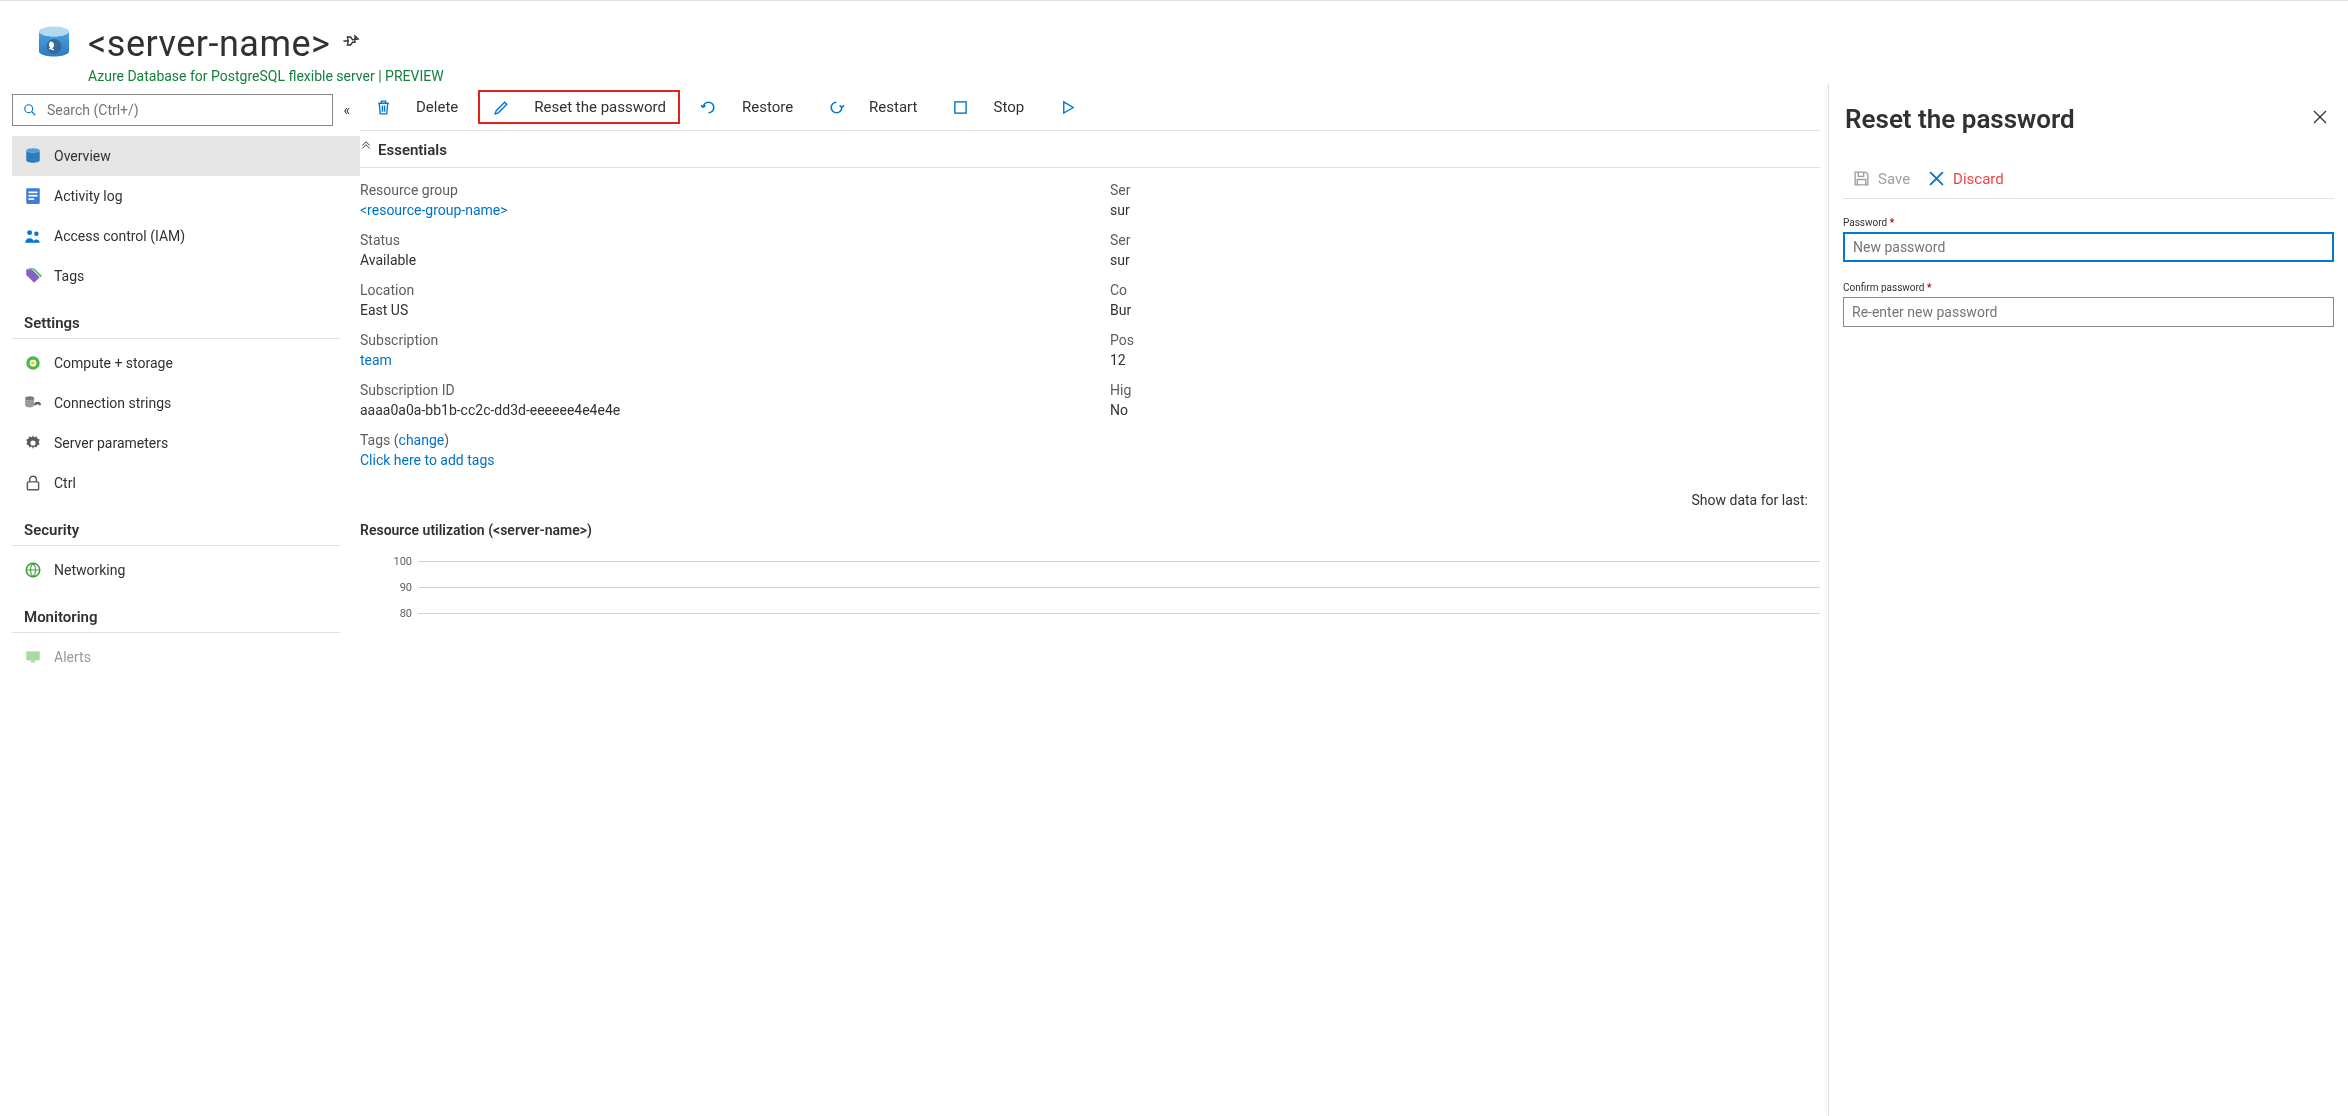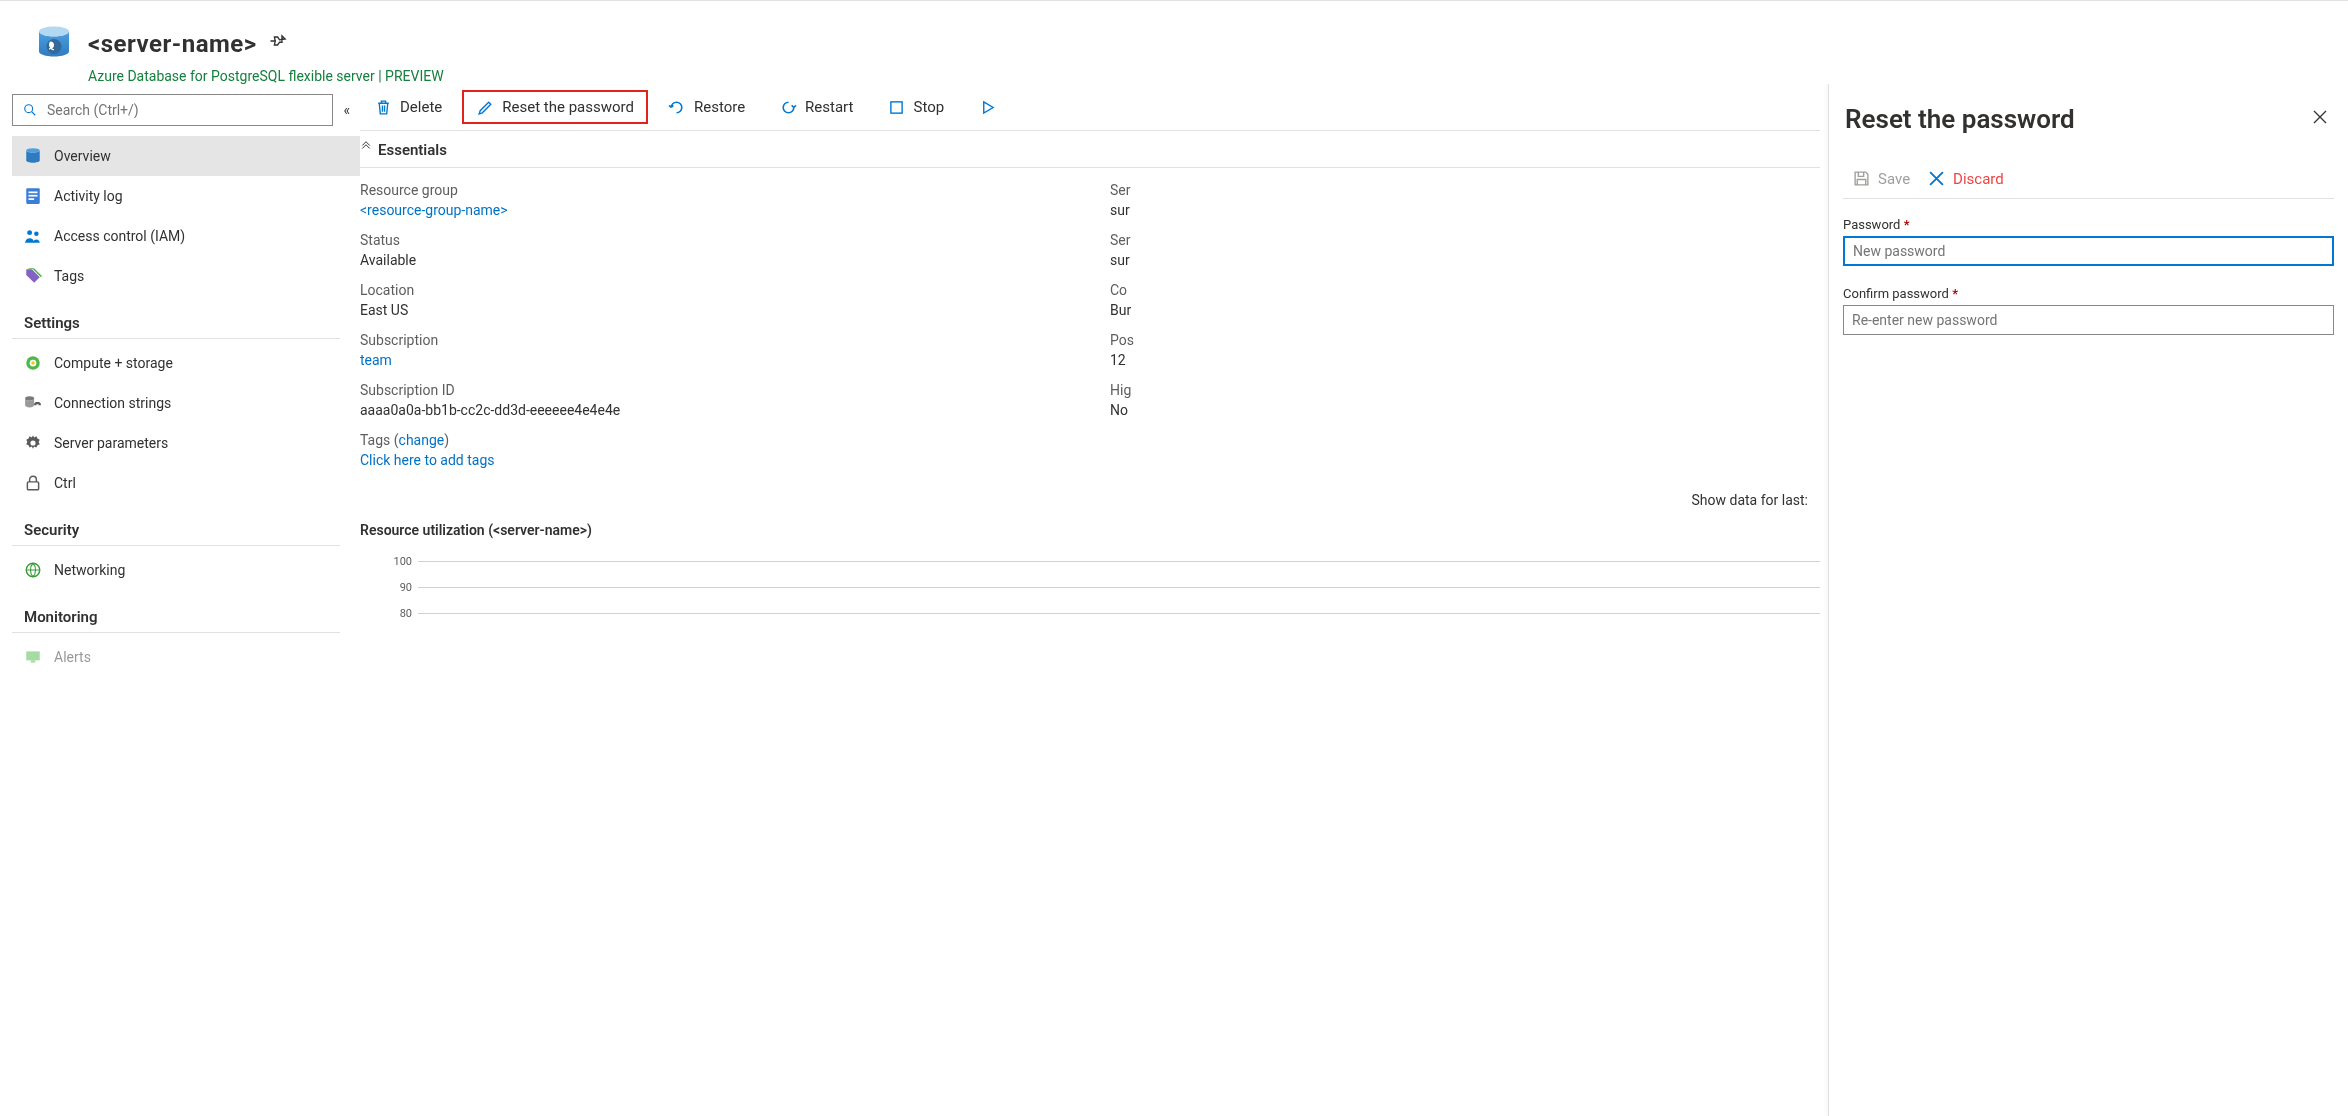--- a/index.html
+++ b/index.html
@@ -14,21 +14,21 @@
   .app { display: flex; flex-direction: column; height: 100vh; }
   .topbar { height: 4px; border-top: 1px solid #e1e1e1; }
   .body-row { display: flex; flex: 1; overflow: hidden; }
   
   .res-area { flex: 0 0 auto; padding: 0 0 0 32px; }
   .res-header { display: flex; align-items: center; gap: 12px; padding-top: 18px; }
   .res-icon {
     width: 44px; height: 44px; border-radius: 2px;
     display: flex; align-items: center; justify-content: center;
   }
-  .res-title { font-size: 24px; font-weight: 700; letter-spacing: .5px; }
+  .res-title { font-size: 36px; font-weight: 400; letter-spacing: .5px; }
   .pin-icon { color:#323130; cursor:pointer; }
   .res-sub { margin: 2px 0 0 56px; color:#15803d; font-size:14px; }
   
   .nav-col { width: 360px; padding: 10px 0 16px 12px; flex:0 0 360px; }
   .search-row { display:flex; align-items:center; gap:10px; padding: 0 10px 10px 0; }
   .search-box {
     flex:1; display:flex; align-items:center; gap:8px;
     border:1px solid #8a8886; height:32px; padding:0 10px;
     color:#605e5c; background:#fff;
   }
@@ -48,21 +48,21 @@
     font-weight:600; font-size:15px; padding:18px 0 6px 12px;
     border-bottom:1px solid #e1e1e1; margin-right:20px; margin-bottom:4px;
   }
   
   .main-col { flex:1; display:flex; flex-direction:column; overflow:hidden; }
   .cmdbar {
     display:flex; align-items:center; gap:6px;
     padding: 6px 0 6px 0;
   }
   .cmd-btn {
-    display:flex; align-items:center; gap:8px;
+    display:flex; align-items:center; gap:24px;
     padding: 6px 12px; cursor:pointer; font-size:15px;
     border:2px solid transparent;
   }
   .cmd-btn.highlight { border:2px solid #e2231a; }
   .cmd-icon { width:18px; height:18px; color:#0078d4; display:flex; align-items:center; justify-content:center; }
   .essentials-hdr {
     display:flex; gap:6px;
     border-top:1px solid #e1e1e1; padding:10px 0 8px 0;
     font-weight:600; font-size:15px;
     border-bottom:1px solid #e1e1e1; margin-right:8px;
@@ -102,21 +102,21 @@
   .close-x { font-size:16px; cursor:pointer; color:#323130; }
   .panel-cmdbar {
     display:flex; align-items:center; gap:18px;
     padding:6px 0 10px 10px;
     border-bottom:1px solid #e1e1e1; margin:0 14px;
   }
   .panel-cmd { display:flex; align-items:flex-start; gap:8px; font-size:15px; }
   .panel-cmd.disabled { color:#a19f9d; cursor:default; }
   .panel-cmd.enabled { color:#ef4444; cursor:pointer; }
   .panel-body { padding:18px 14px 0 14px; }
-  .fld-label { font-size:13px; margin-bottom:4px; }
+  .fld-label { font-size:10px; margin-bottom:4px; }
   .req-star { color:#a80000; font-weight:600; }
   .textbox {
     width:100%; height:30px; font:inherit; padding:4px 8px;
     border:1px solid #8a8886; outline:none;
   }
   .textbox.focused { border:2px solid #0078d4; }
   .fld-group { margin-bottom:20px; }
 </style>
 </head>
 <body>

